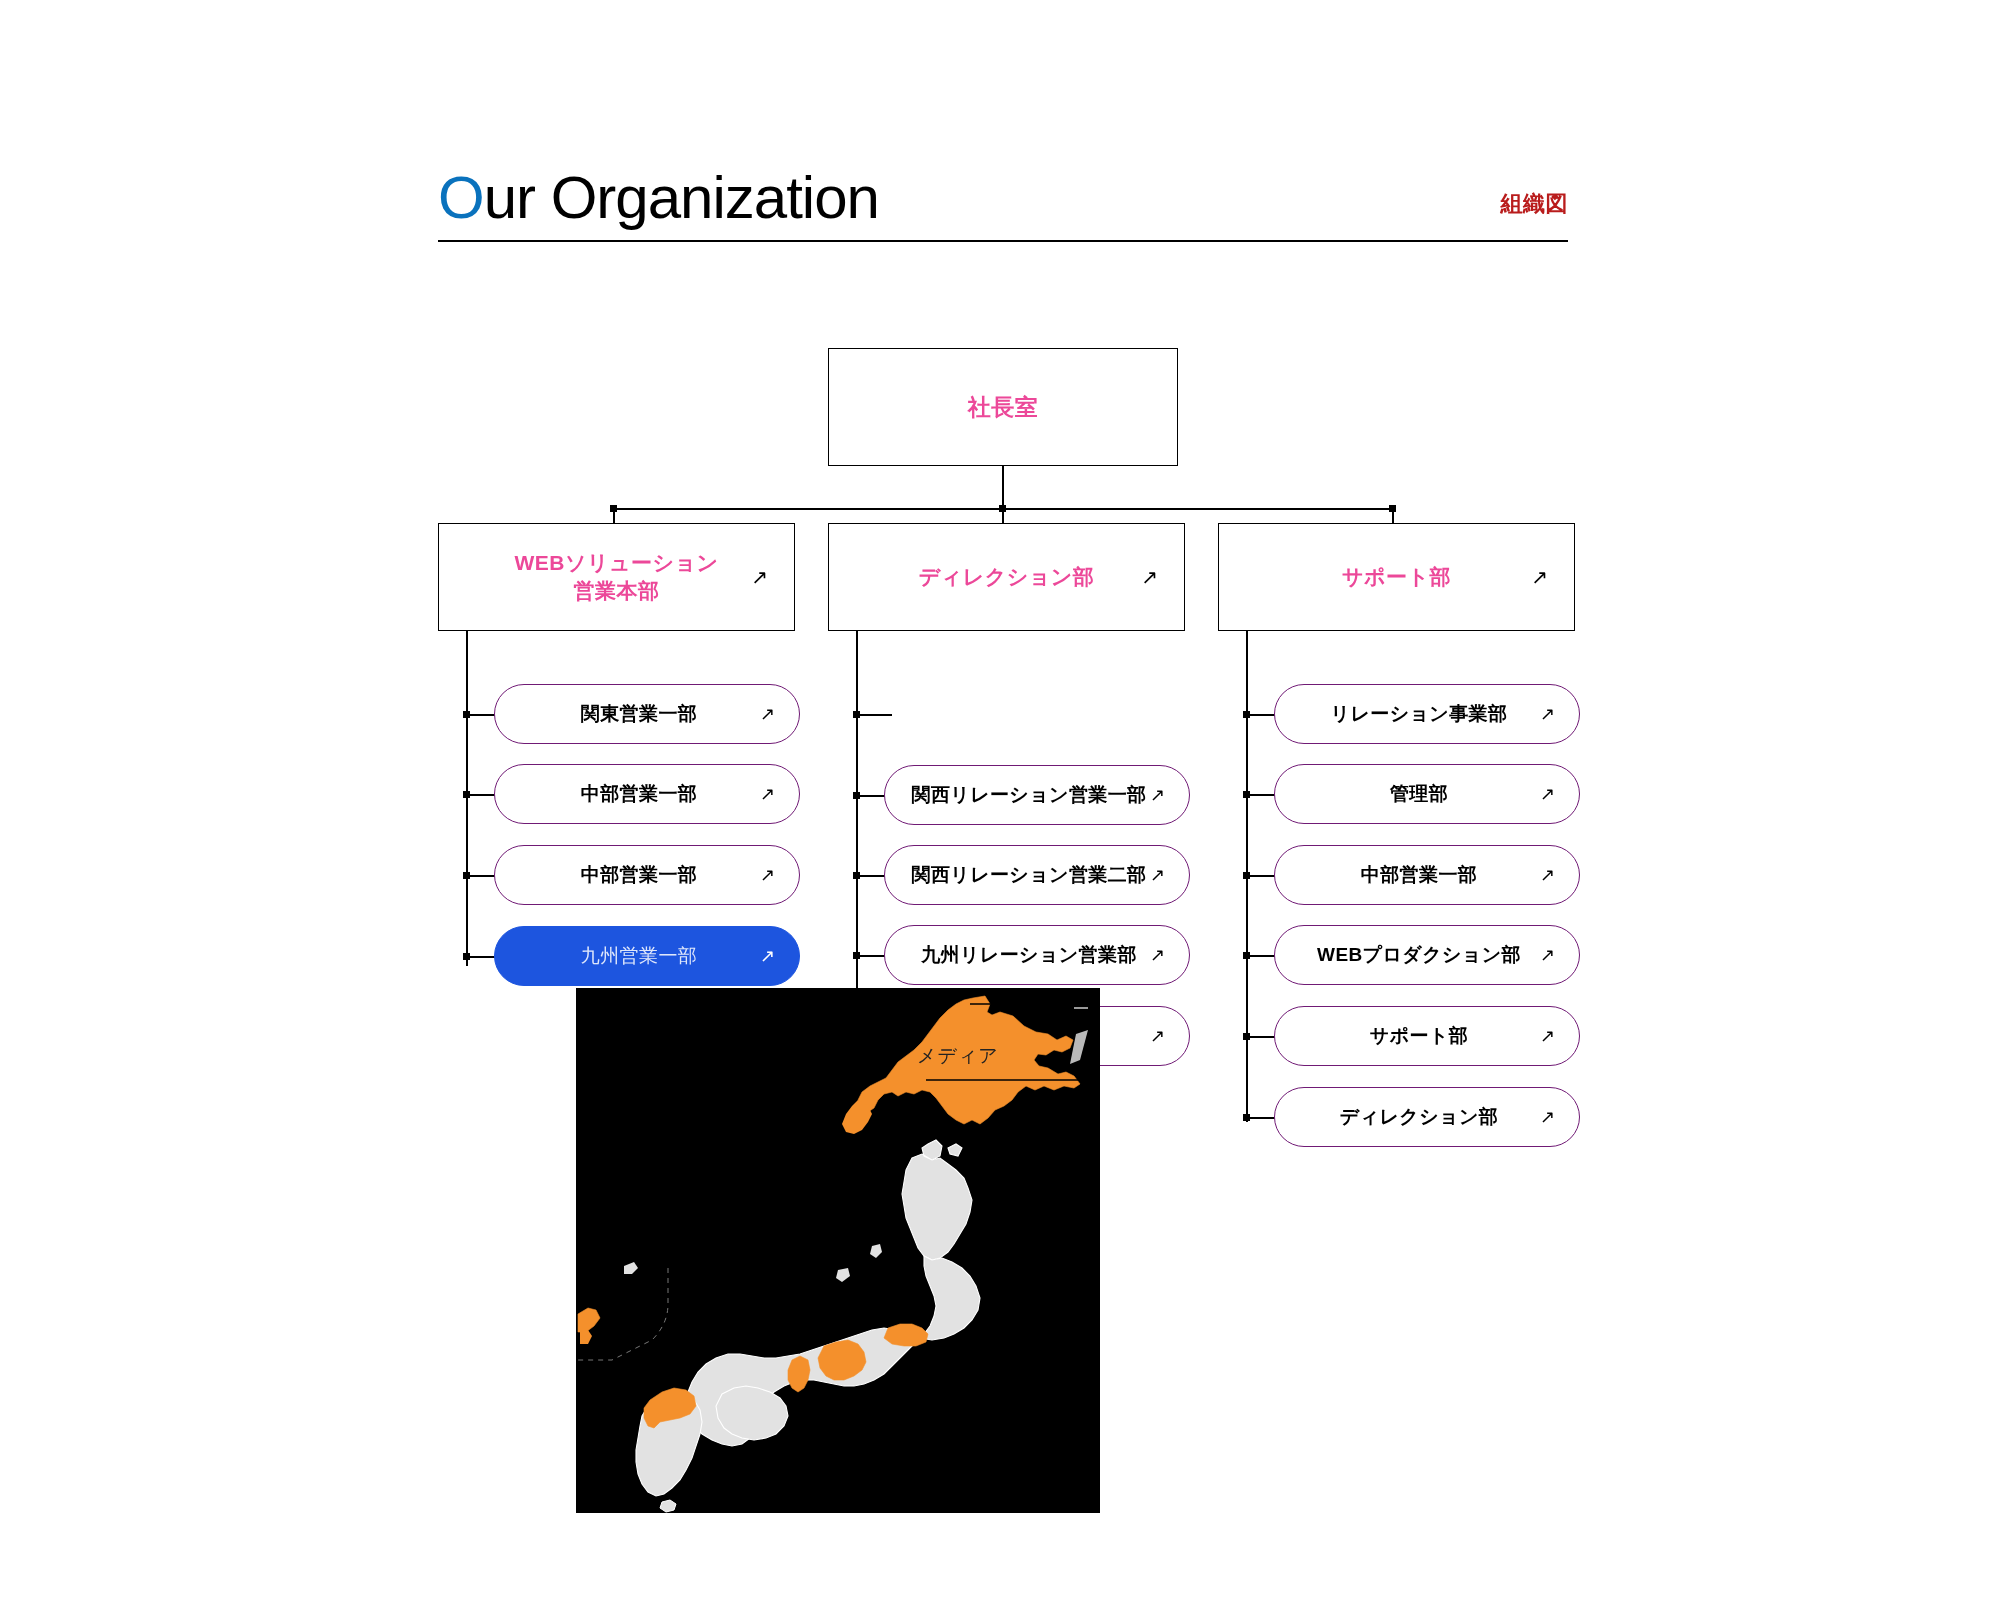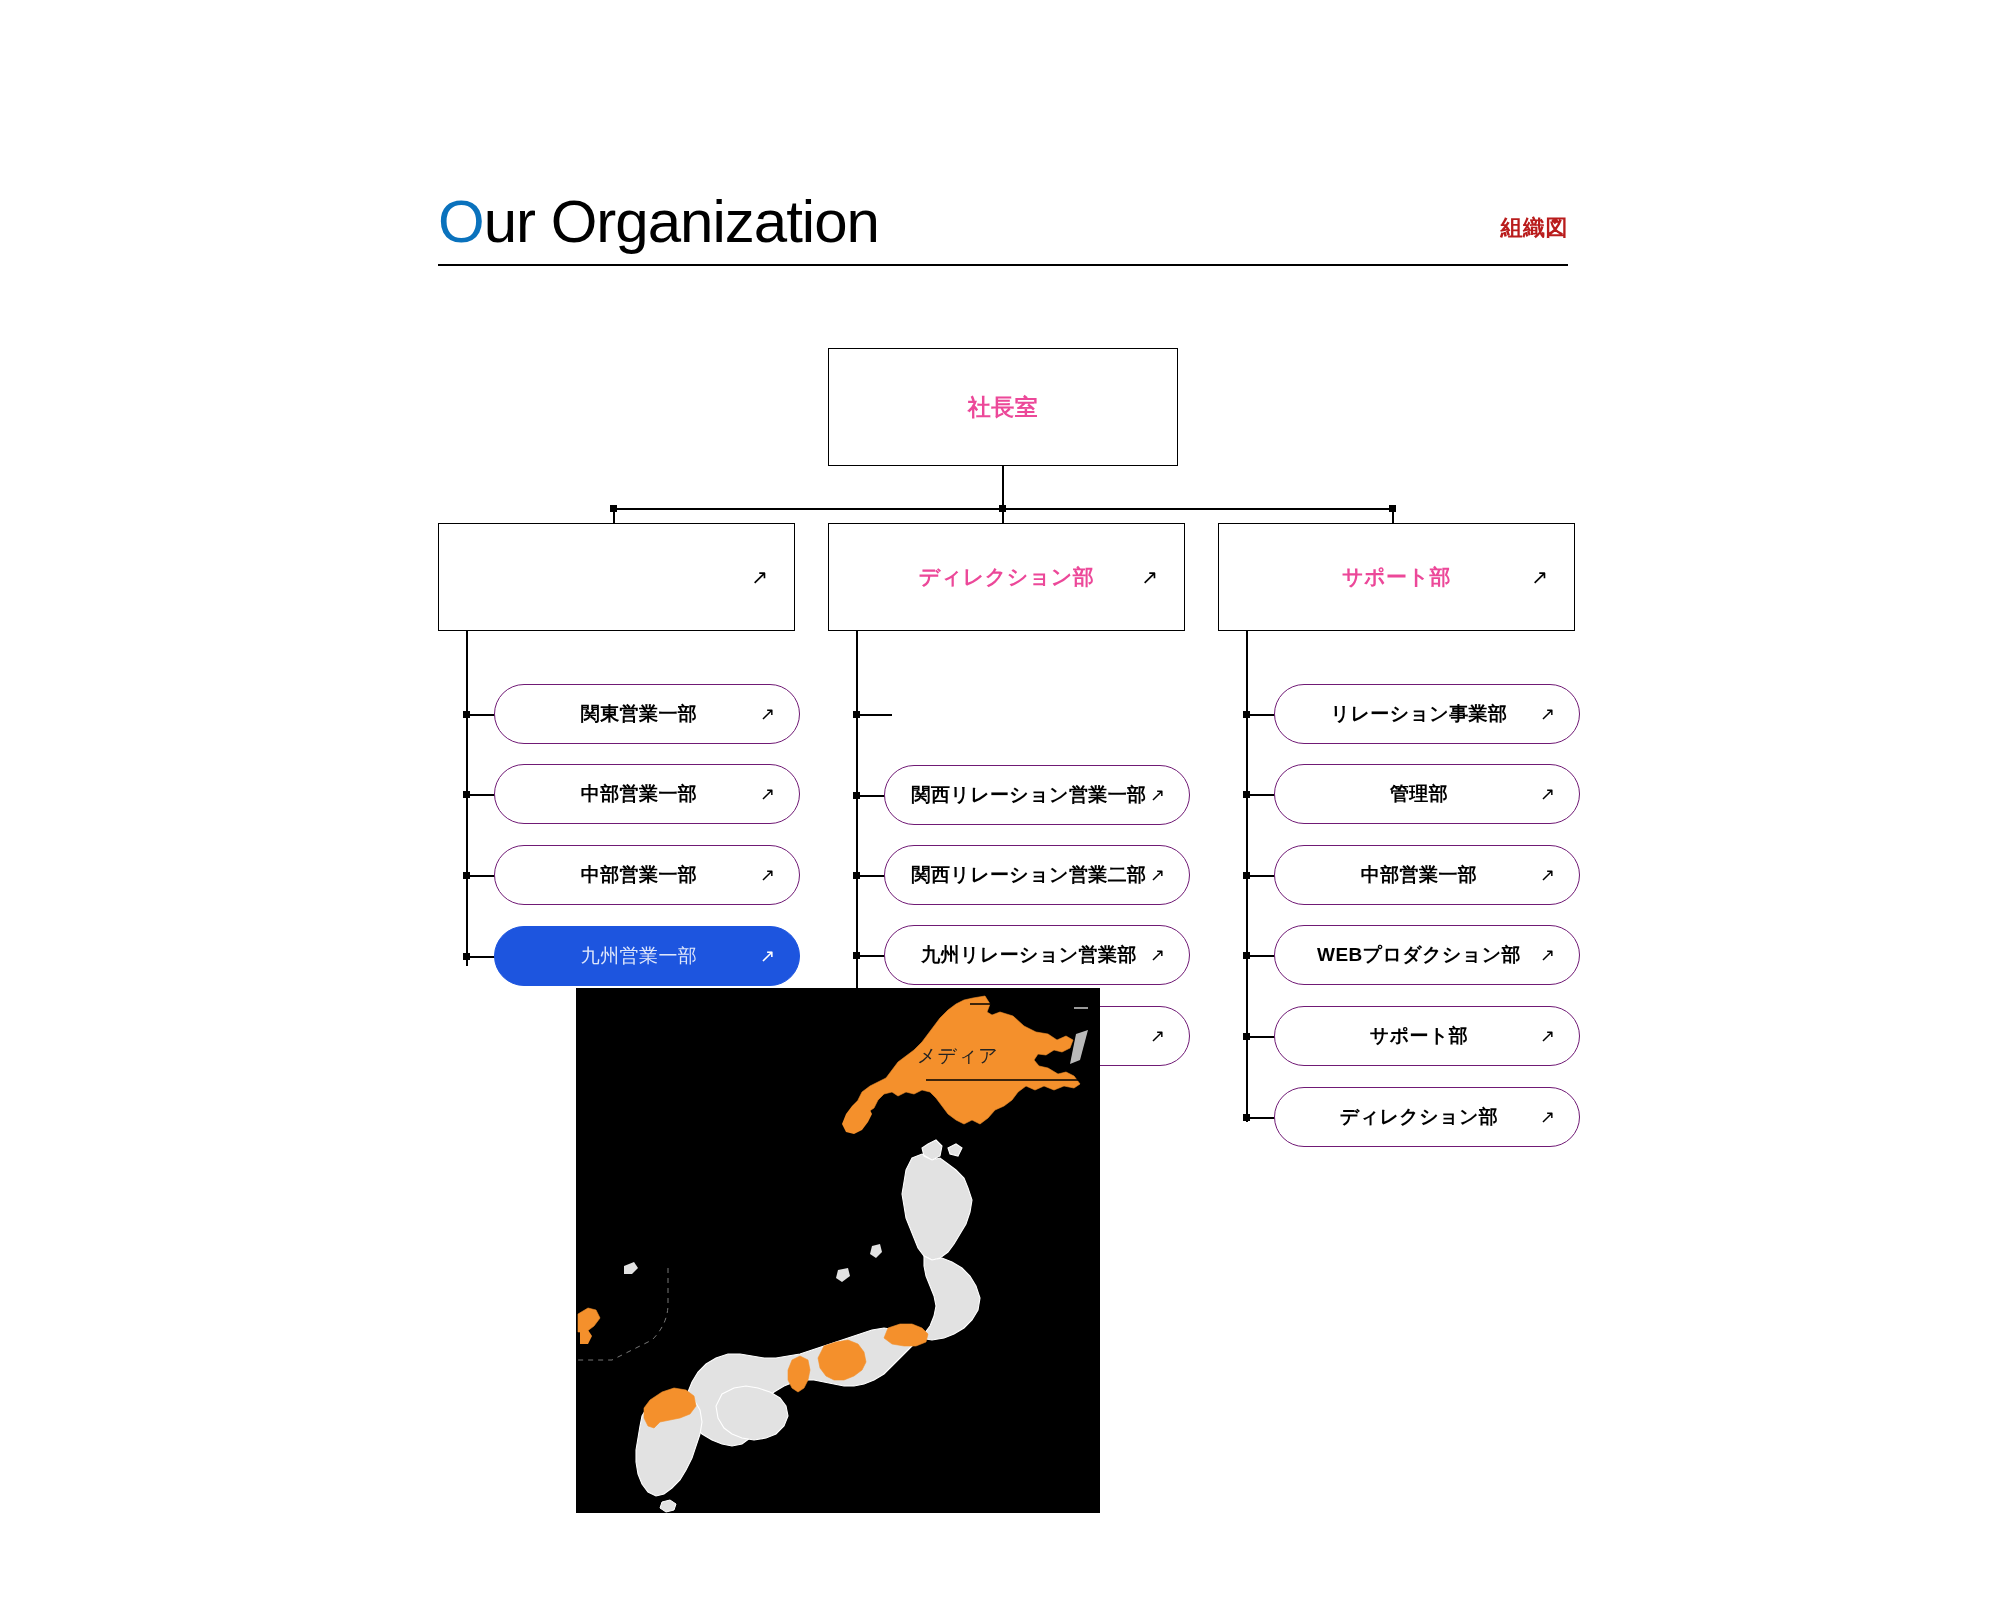--- a/index.html
+++ b/index.html
@@ -10,21 +10,20 @@
     font-family:"Liberation Sans","DejaVu Sans",sans-serif;
     overflow:hidden;
     position:relative;
   }
   .page{position:absolute;left:0;top:0;width:2000px;height:1600px;}
 
   
   .header{
     position:absolute;left:438px;top:165px;width:1130px;height:75px;
     border-bottom:2px solid #000000;
-    margin-top:24px;
   }
   .header-title{
     position:absolute;left:0;top:-4px;
     font-size:60px;letter-spacing:-1px;font-weight:400;color:#000000;
     line-height:74px;white-space:nowrap;
   }
   .header-title .tl-first{color:#0a72bd;}
   .header-sub{
     position:absolute;right:0;top:24px;
     font-size:22px;font-weight:700;color:#b91c1c;white-space:nowrap;
@@ -132,20 +131,22 @@
 
     <div class="ln ln-v" style="left:1002px;top:466px;height:118px;"></div>
     <div class="ln ln-h" style="left:613px;top:508px;width:782px;"></div>
     <div class="dot" style="left:610px;top:505px;"></div>
     <div class="dot" style="left:999px;top:505px;"></div>
     <div class="dot" style="left:1389px;top:505px;"></div>
     <div class="ln ln-v" style="left:613px;top:508px;height:15px;"></div>
     <div class="ln ln-v" style="left:1392px;top:508px;height:15px;"></div>
 
     <div class="node-box div-box" id="div-box-0">
+      <div class="nb-label">WEBソリューション
+営業本部</div>
       <div class="nb-arrow">↗</div>
     </div>
     <div class="node-box div-box" id="div-box-1">
       <div class="nb-label">ディレクション部</div>
       <div class="nb-arrow">↗</div>
     </div>
     <div class="node-box div-box" id="div-box-2">
       <div class="nb-label">サポート部</div>
       <div class="nb-arrow">↗</div>
     </div>

